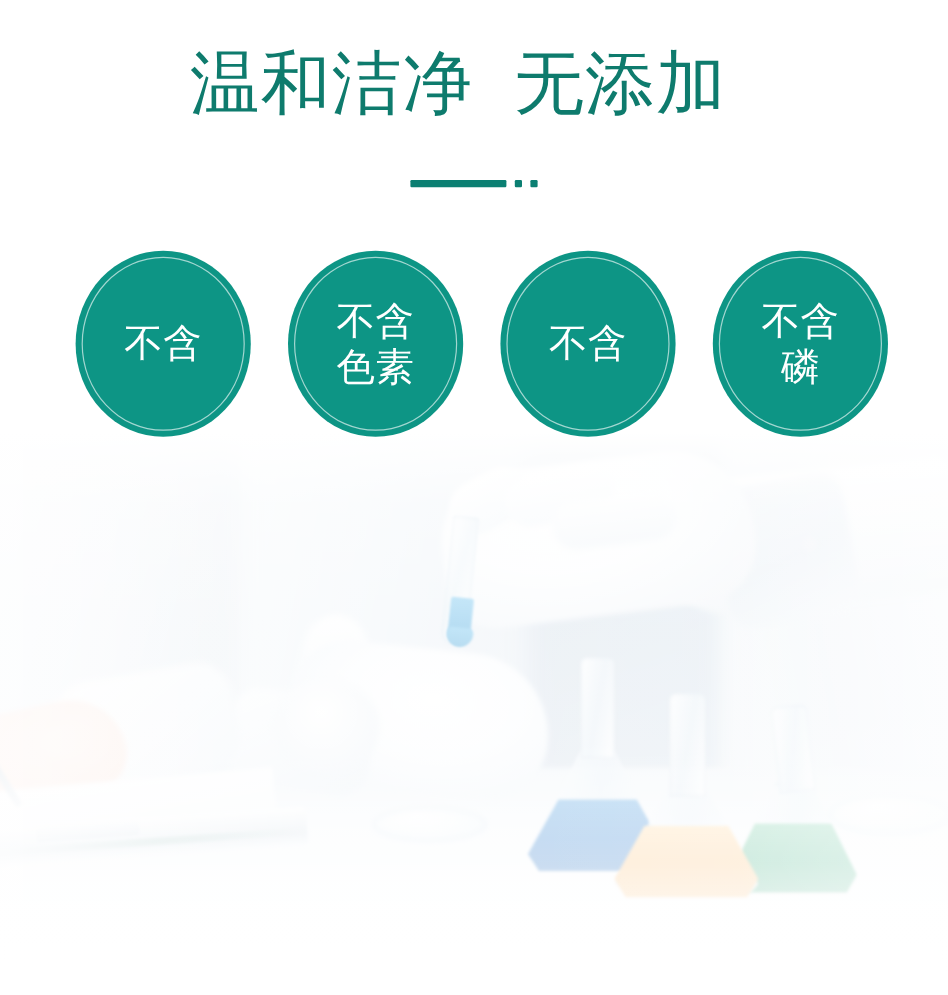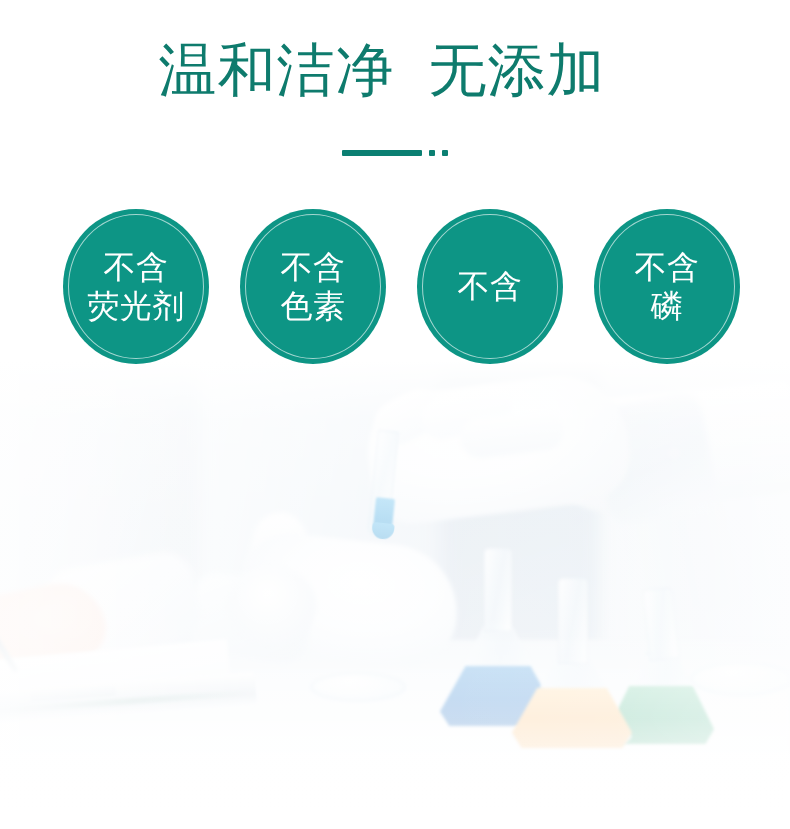--- a/index.html
+++ b/index.html
@@ -551,21 +551,20 @@
     <div class="divider">
       <span class="divider-bar"></span>
       <span class="divider-dot"></span>
       <span class="divider-dot"></span>
     </div>
 
     <div class="badges">
 
       <div class="badge" id="badge-0">
         <span class="badge-line">不含</span>
-        <span class="badge-line">荧光剂</span>
       </div>
 
       <div class="badge" id="badge-1">
         <span class="badge-line">不含</span>
         <span class="badge-line">色素</span>
       </div>
 
       <div class="badge" id="badge-2">
         <span class="badge-line">不含</span>
       </div>

